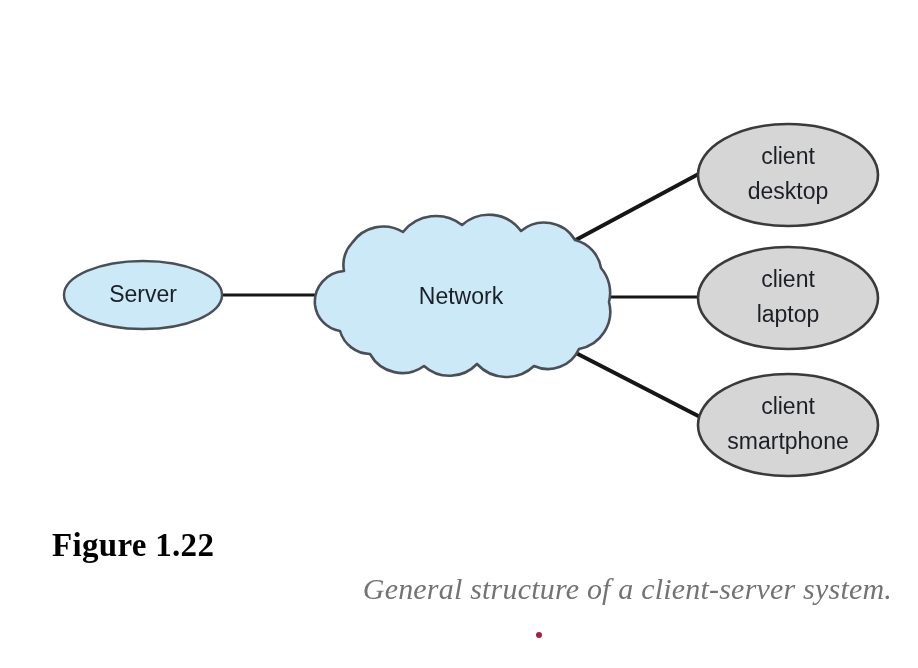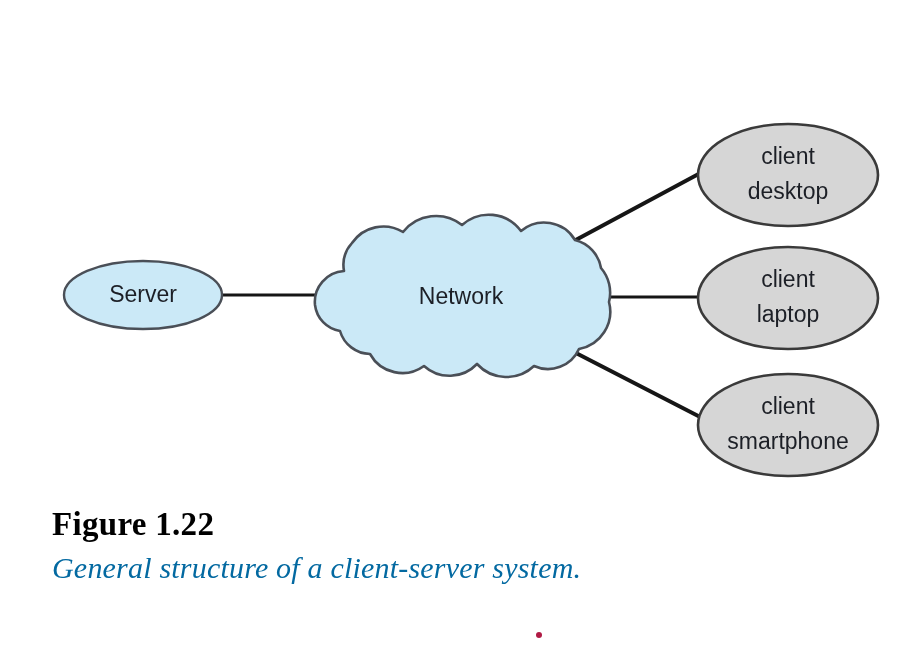--- a/index.html
+++ b/index.html
@@ -35,40 +35,41 @@
     text-anchor: middle;
     dominant-baseline: middle;
     letter-spacing: 0px;
   }
   .node-label-blue {
     font-size: 23px;
   }
   .caption-block {
     position: absolute;
     left: 52px;
-    top: 505px;
+    top: 526px;
     width: 840px;
   }
   .caption-title {
     font-family: "Liberation Serif", "DejaVu Serif", serif;
     font-weight: bold;
     font-size: 33px;
     color: #000000;
     line-height: 1.18;
     margin: 0;
     letter-spacing: 0.3px;
   }
   .caption-text {
     font-family: "Liberation Serif", "DejaVu Serif", serif;
     font-style: italic;
     font-size: 30px;
-    color: #0369a1;
+    color: #737373;
     line-height: 1.22;
     margin: 6px 0 0 0;
     letter-spacing: 0.2px;
+    text-align: right;
   }
   .page-dot {
     position: absolute;
     left: 536px;
     top: 632px;
     width: 6px;
     height: 6px;
     border-radius: 50%;
     background: #b01a44;
   }

